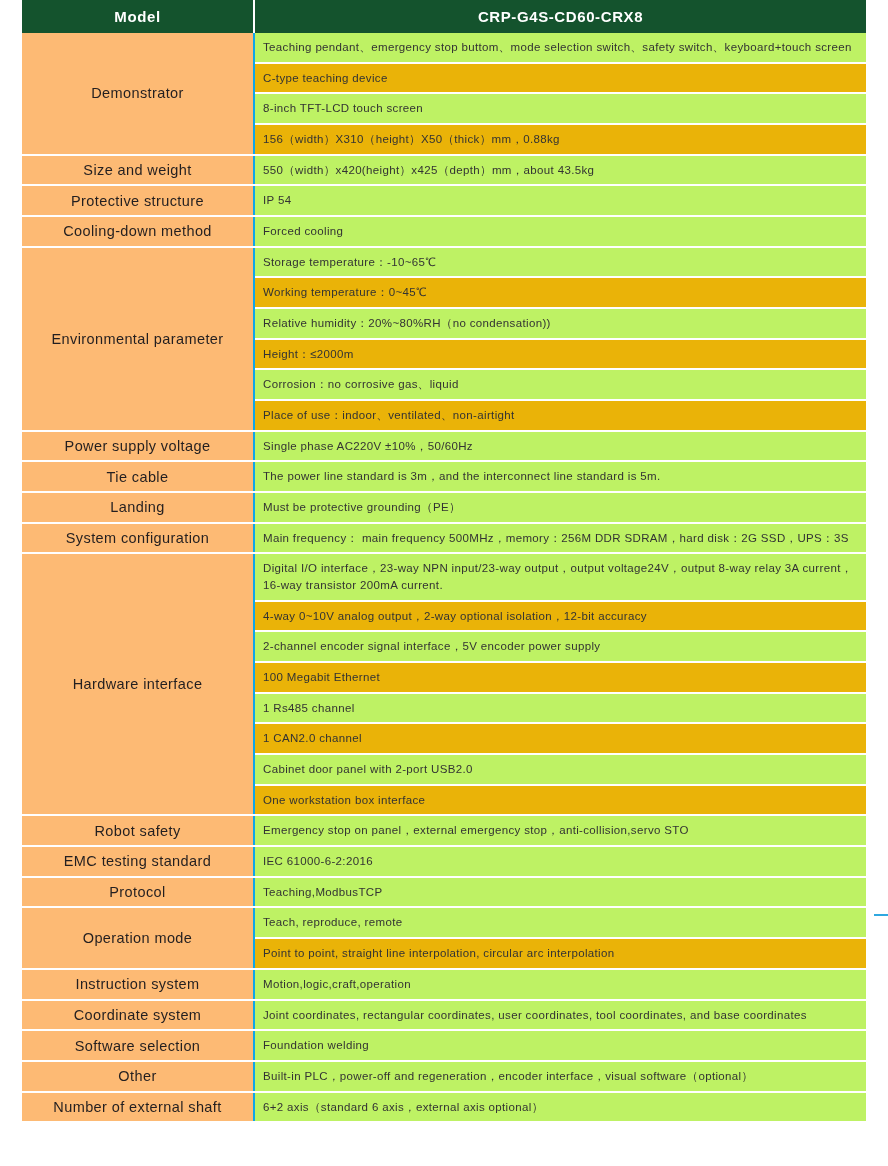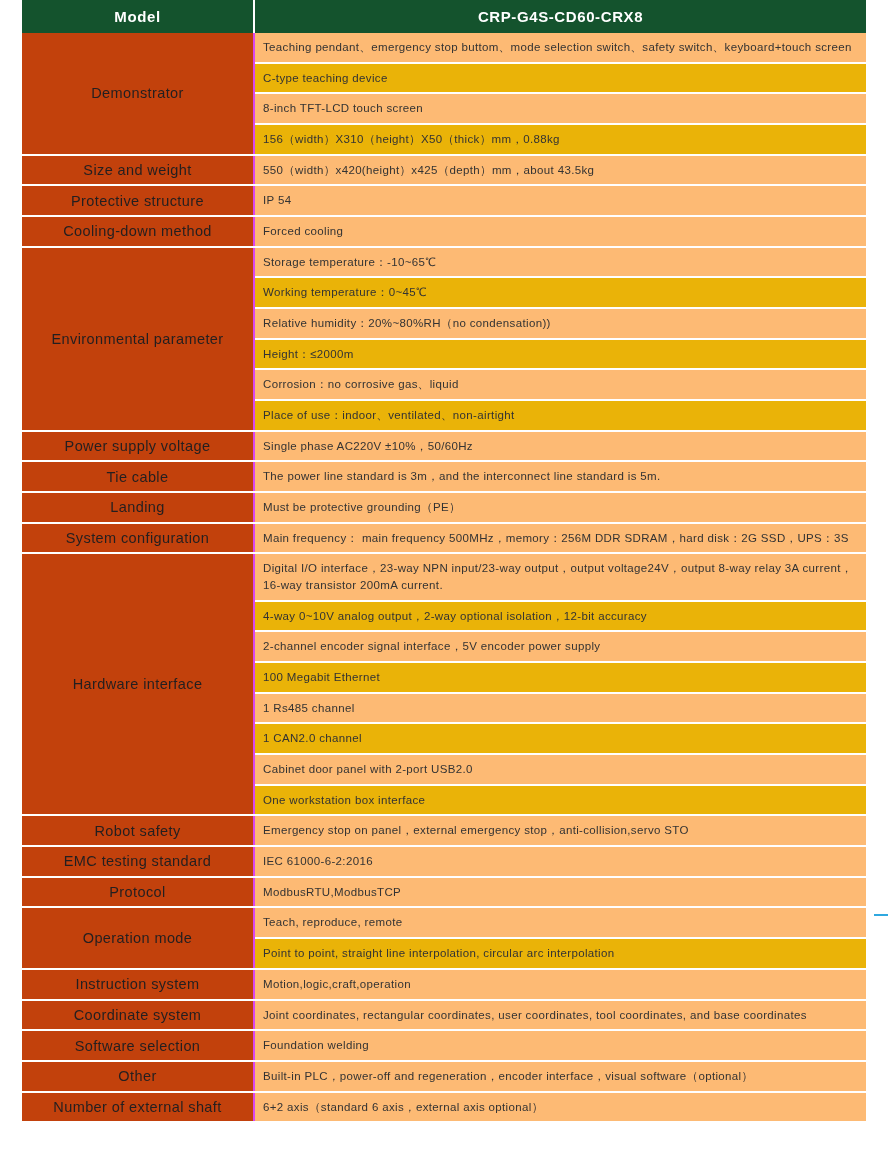--- a/index.html
+++ b/index.html
@@ -35,34 +35,34 @@
   }
   .hdr-cell:last-child { border-right: none; margin-top: 41px; }
 
   td.label {
     text-align: center;
     vertical-align: middle;
     font-size: 14.5px;
     color: #231f20;
     letter-spacing: 0.4px;
     padding: 4px 6px;
-    border-right: 2px solid #d946ef;
+    border-right: 2px solid #0ea5e9;
     border-bottom: 2px solid #ffffff;
-    background: #c2410c;
+    background: #fdba74;
   }
   td.value {
     font-size: 11.5px;
     color: #333333;
     letter-spacing: 0.35px;
     padding: 6px 10px 6px 8px;
     line-height: 1.45;
     vertical-align: middle;
     border-bottom: 2px solid #ffffff;
   }
-  td.value.shade { background: #fdba74; }
+  td.value.shade { background: #bef264; }
   td.value.plain { background: #eab308; }
 
   
   .edge-tick {
     position: absolute;
     right: 0px;
     width: 14px;
     height: 2px;
     background: #2fa8e0;
   }
@@ -175,21 +175,21 @@
         <tr>
           <td class="label" rowspan="1">Robot safety</td>
           <td class="value shade">Emergency stop on panel，external emergency stop，anti-collision,servo STO</td>
         </tr>
         <tr>
           <td class="label" rowspan="1">EMC testing standard</td>
           <td class="value shade">IEC 61000-6-2:2016</td>
         </tr>
         <tr>
           <td class="label" rowspan="1">Protocol</td>
-          <td class="value shade">ModbusRTU,ModbusTCP</td>
+          <td class="value shade">Teaching,ModbusTCP</td>
         </tr>
         <tr>
           <td class="label" rowspan="2">Operation mode</td>
           <td class="value shade">Teach, reproduce, remote</td>
         </tr>
         <tr>
           <td class="value plain">Point to point, straight line interpolation, circular arc interpolation</td>
         </tr>
         <tr>
           <td class="label" rowspan="1">Instruction system</td>

